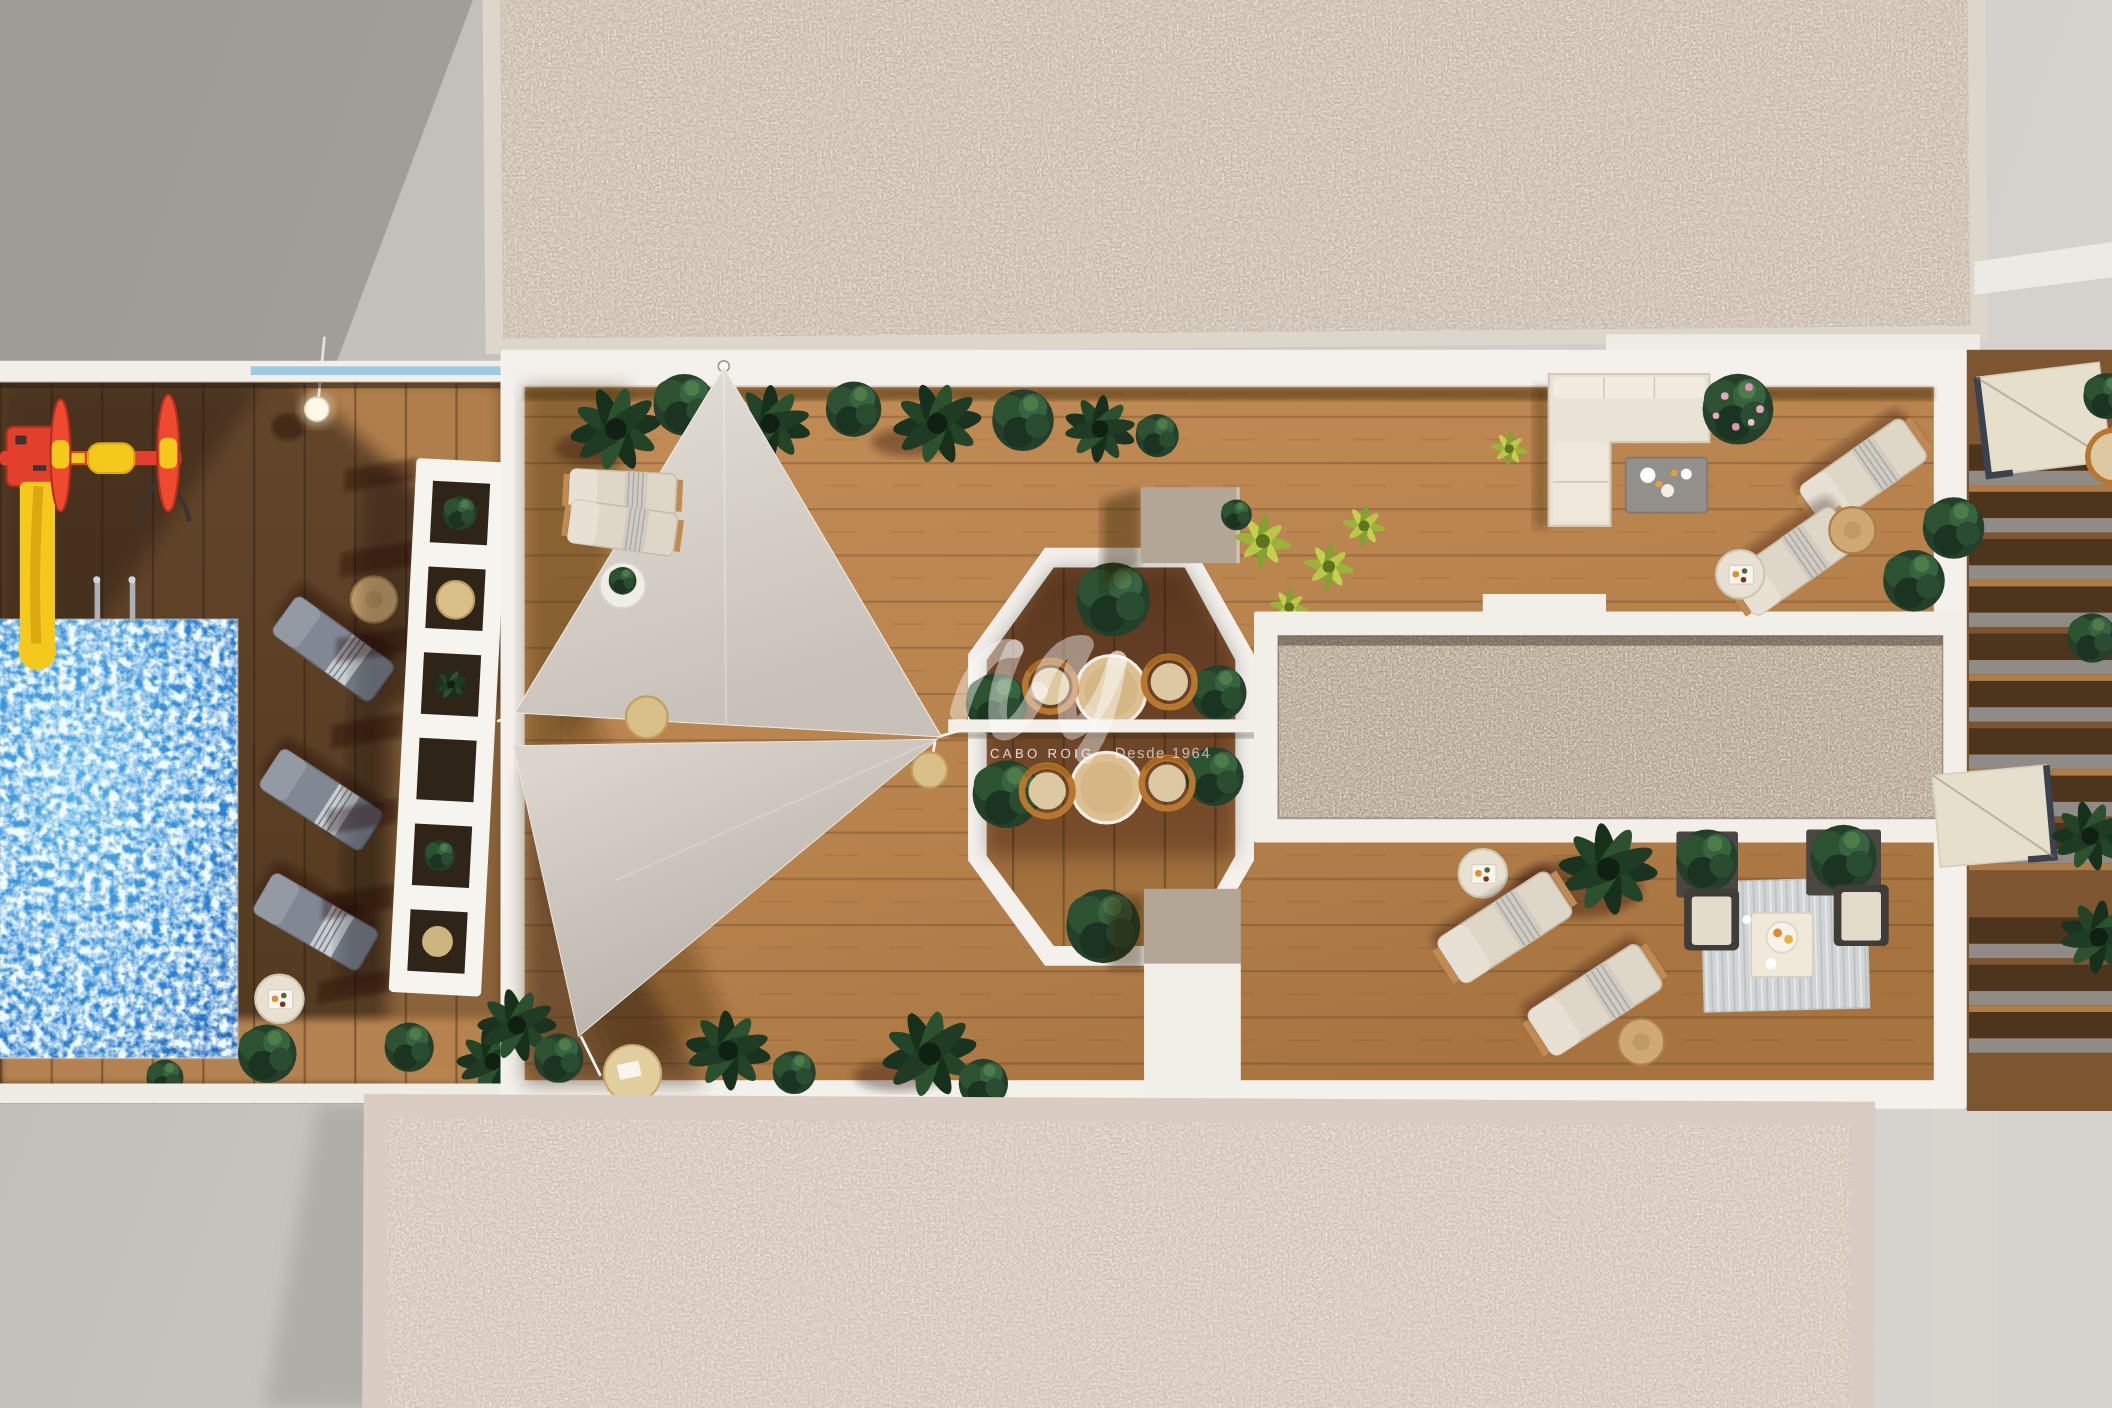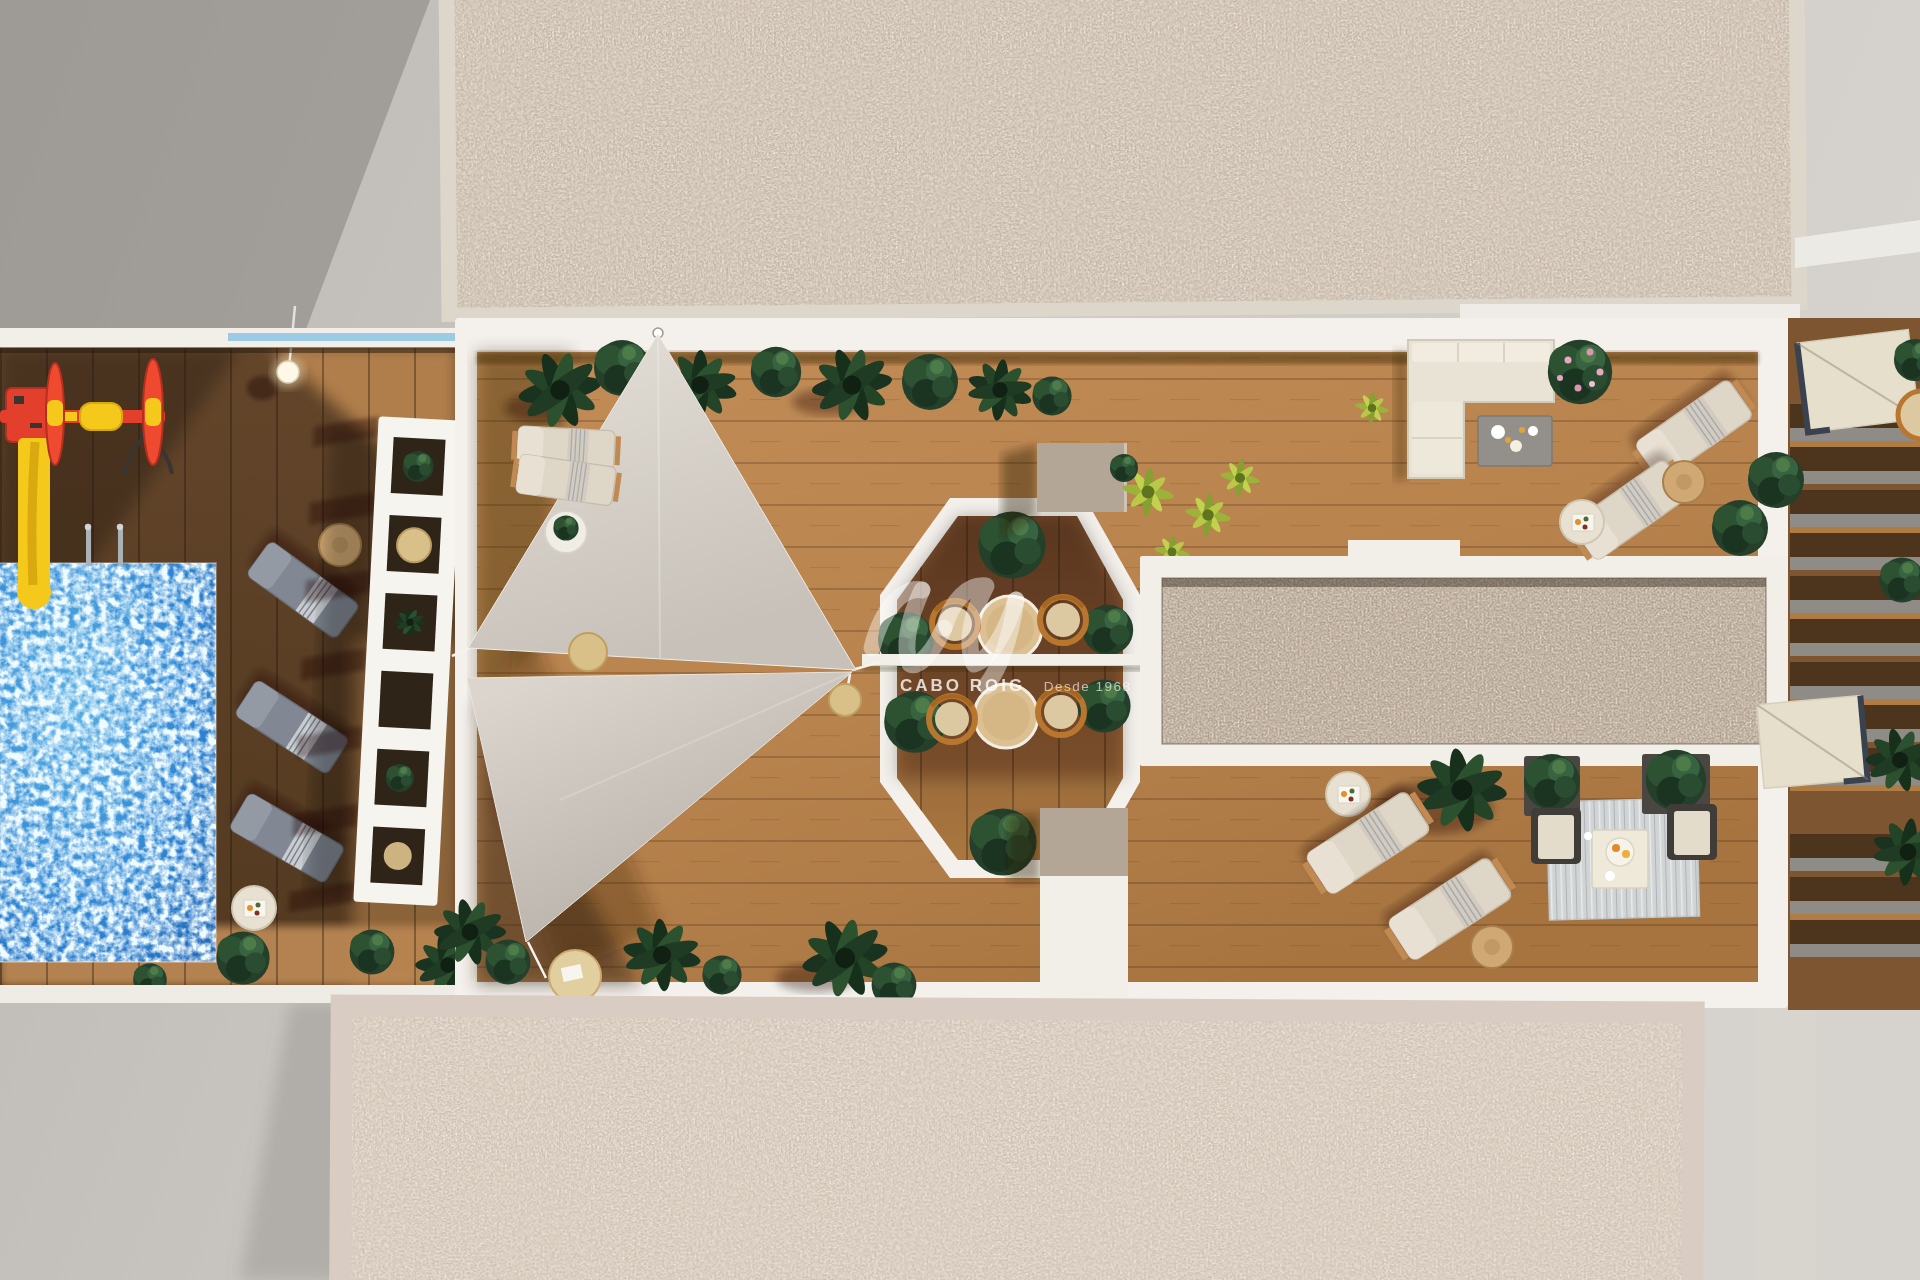--- a/index.html
+++ b/index.html
@@ -2,21 +2,21 @@
 <html><head>
 <meta charset="utf-8">
 <style>
   html,body{margin:0;padding:0;background:#222;}
   #stage{position:relative;width:1920px;height:1280px;overflow:hidden;
          font-family:"Liberation Sans",sans-serif;background:#cdc9c4;}
   #stage svg.scene{position:absolute;left:0;top:0;}
   .watermark{position:absolute;left:840px;top:540px;width:300px;height:170px;
              pointer-events:none;}
   .wm-text{position:absolute;top:136px;left:60px;white-space:nowrap;}
-  .wm-brand{font-size:17px;font-weight:bold;letter-spacing:3px;
+  .wm-brand{font-size:12px;font-weight:normal;letter-spacing:3px;
             color:rgba(255,255,255,0.78);}
   .wm-tag{font-size:13.5px;letter-spacing:1.5px;margin-left:14px;
           color:rgba(255,255,255,0.62);}
 </style>
 </head>
 <body>
 
 <div id="stage">
 <svg class="scene" width="1920" height="1280" viewBox="0 0 1920 1280">
 <defs>
@@ -533,16 +533,16 @@
   <svg width="300" height="170" viewBox="0 0 300 170">
     <g fill="none" stroke="rgba(255,255,255,0.42)" stroke-width="17" stroke-linecap="round" stroke-linejoin="round">
       <path d="M 32,108 C 42,68 64,46 82,50"></path>
       <path d="M 82,50 C 68,80 63,108 70,124 C 80,128 94,110 104,88"></path>
       <path d="M 104,88 C 112,60 128,44 146,46 C 132,72 125,104 134,124 C 150,120 166,92 176,60"></path>
       <path d="M 176,60 C 170,100 160,128 146,146"></path>
     </g>
   </svg>
   <div class="wm-text">
     <span class="wm-brand">CABO ROIG</span>
-    <span class="wm-tag">Desde 1968</span>
+    <span class="wm-tag">Desde 1964</span>
   </div>
 </div>
 </div>
 
 </body></html>

